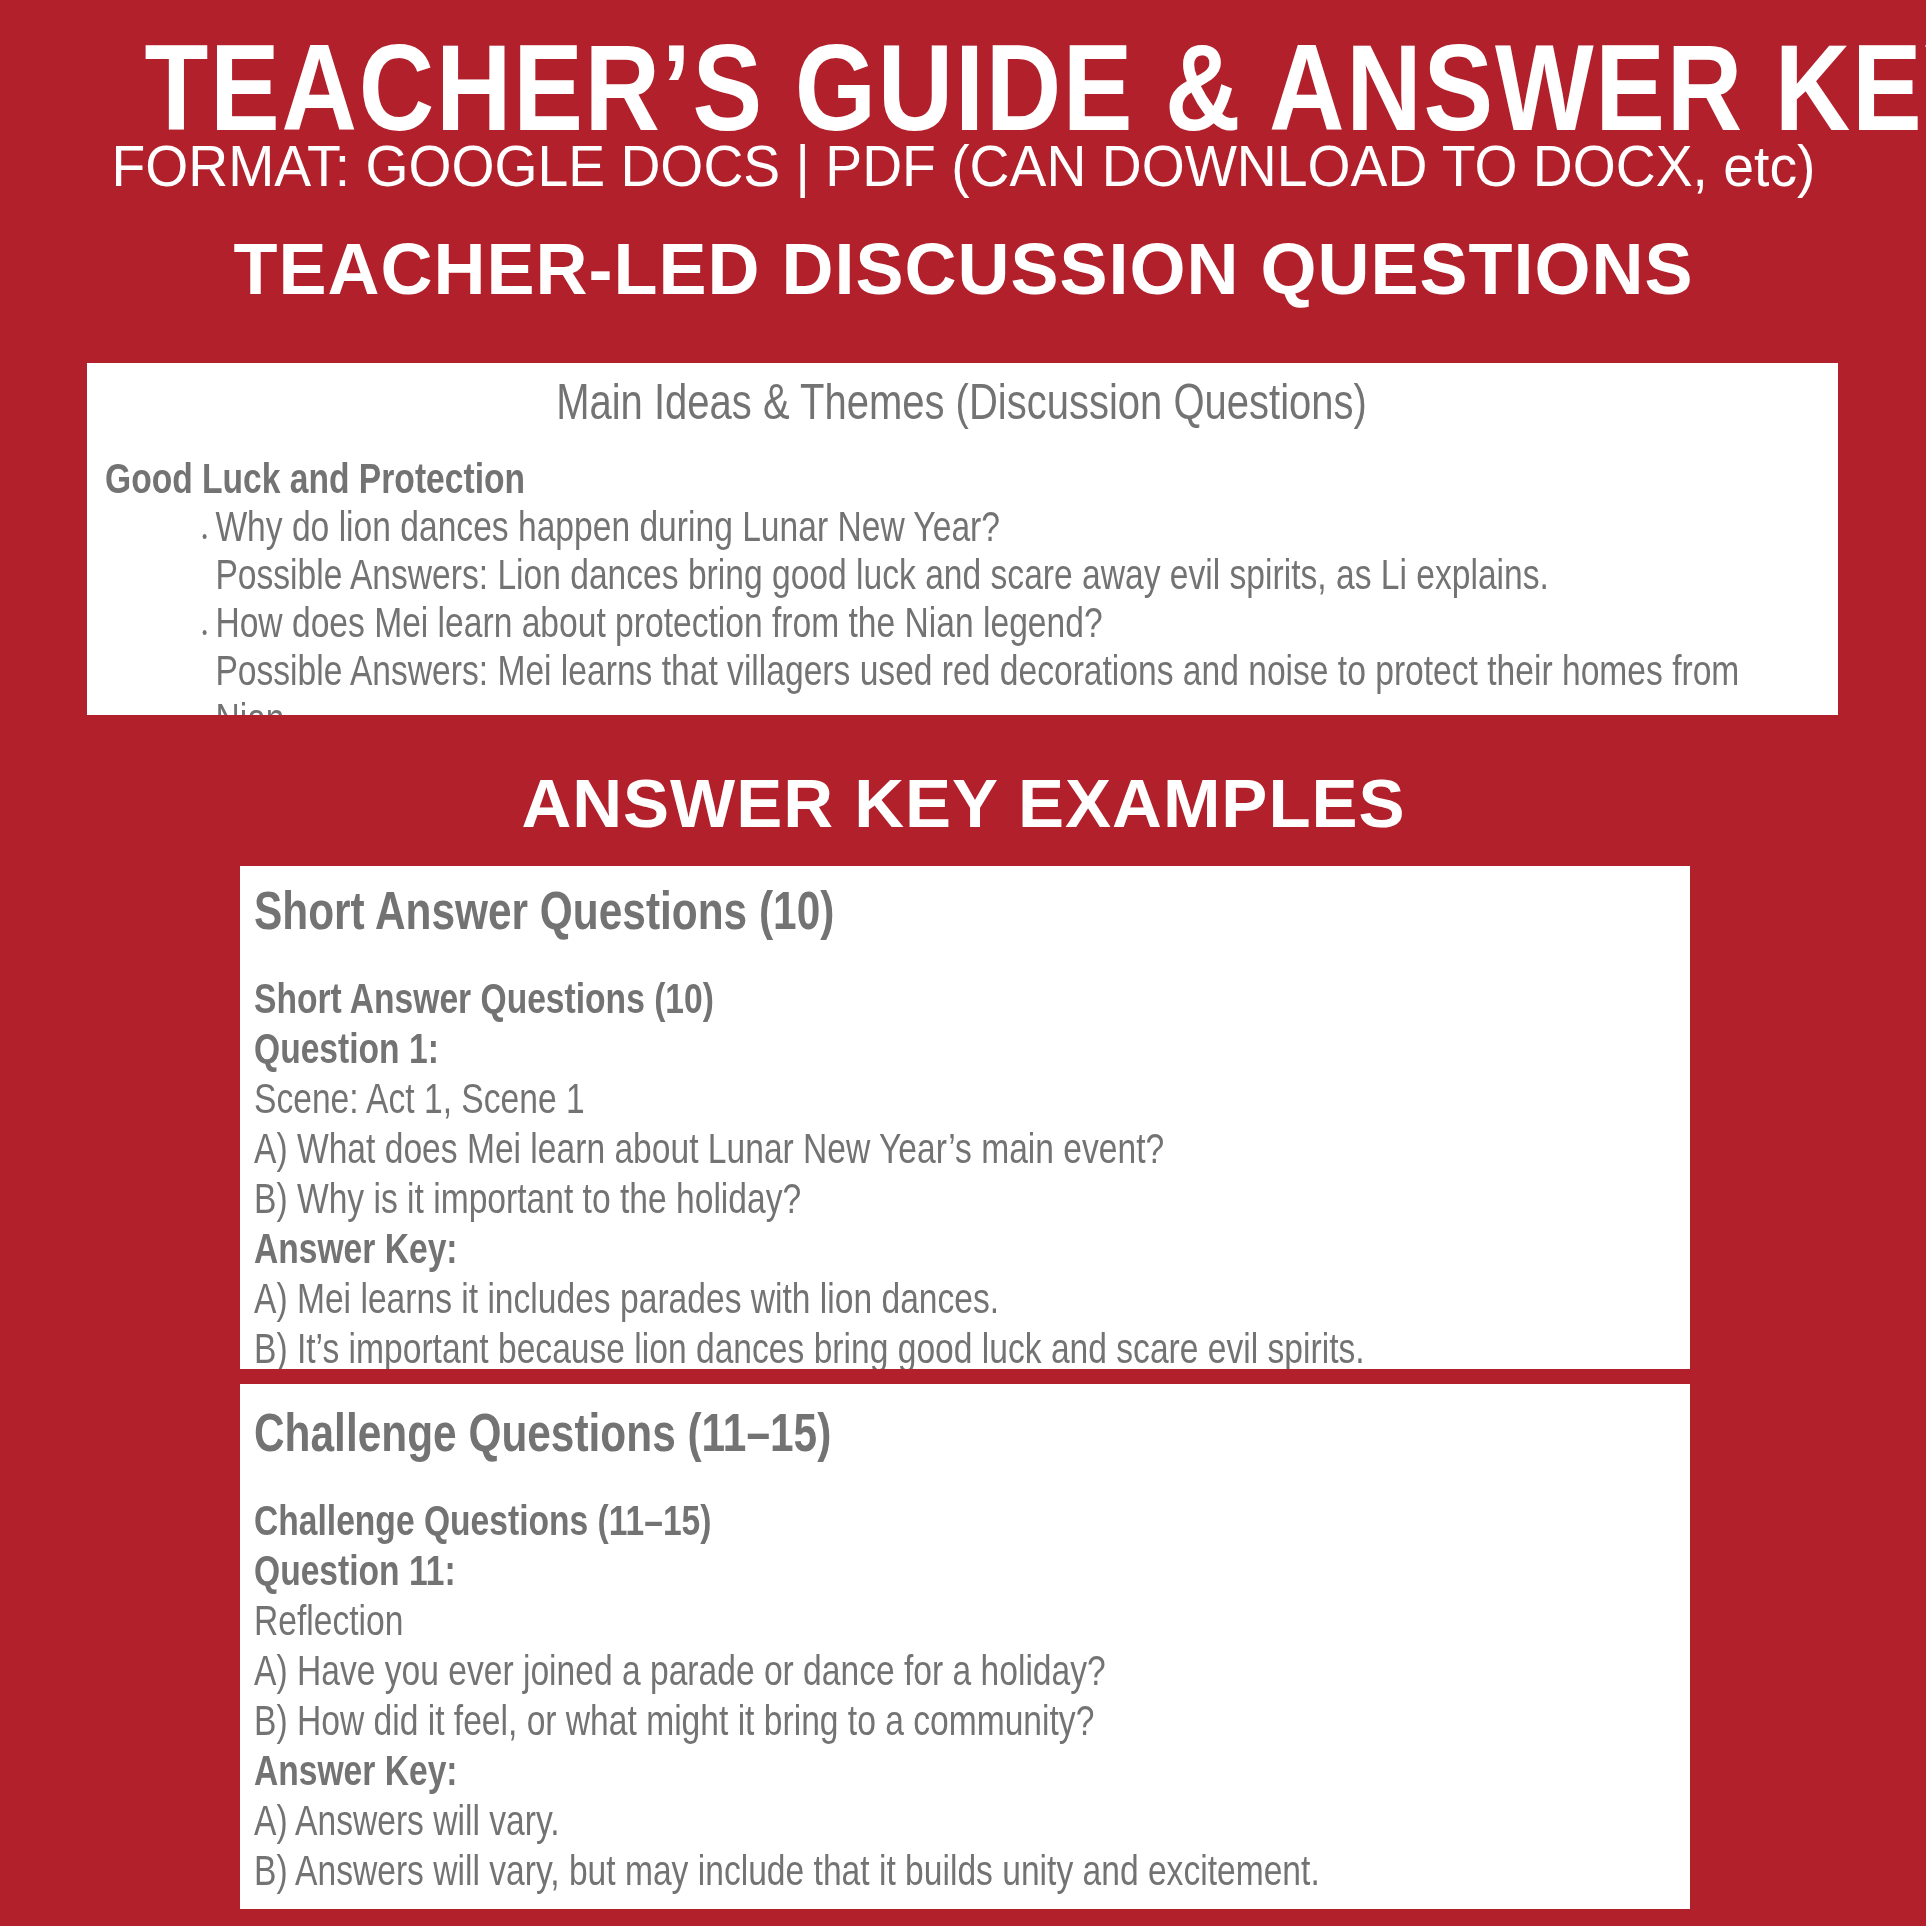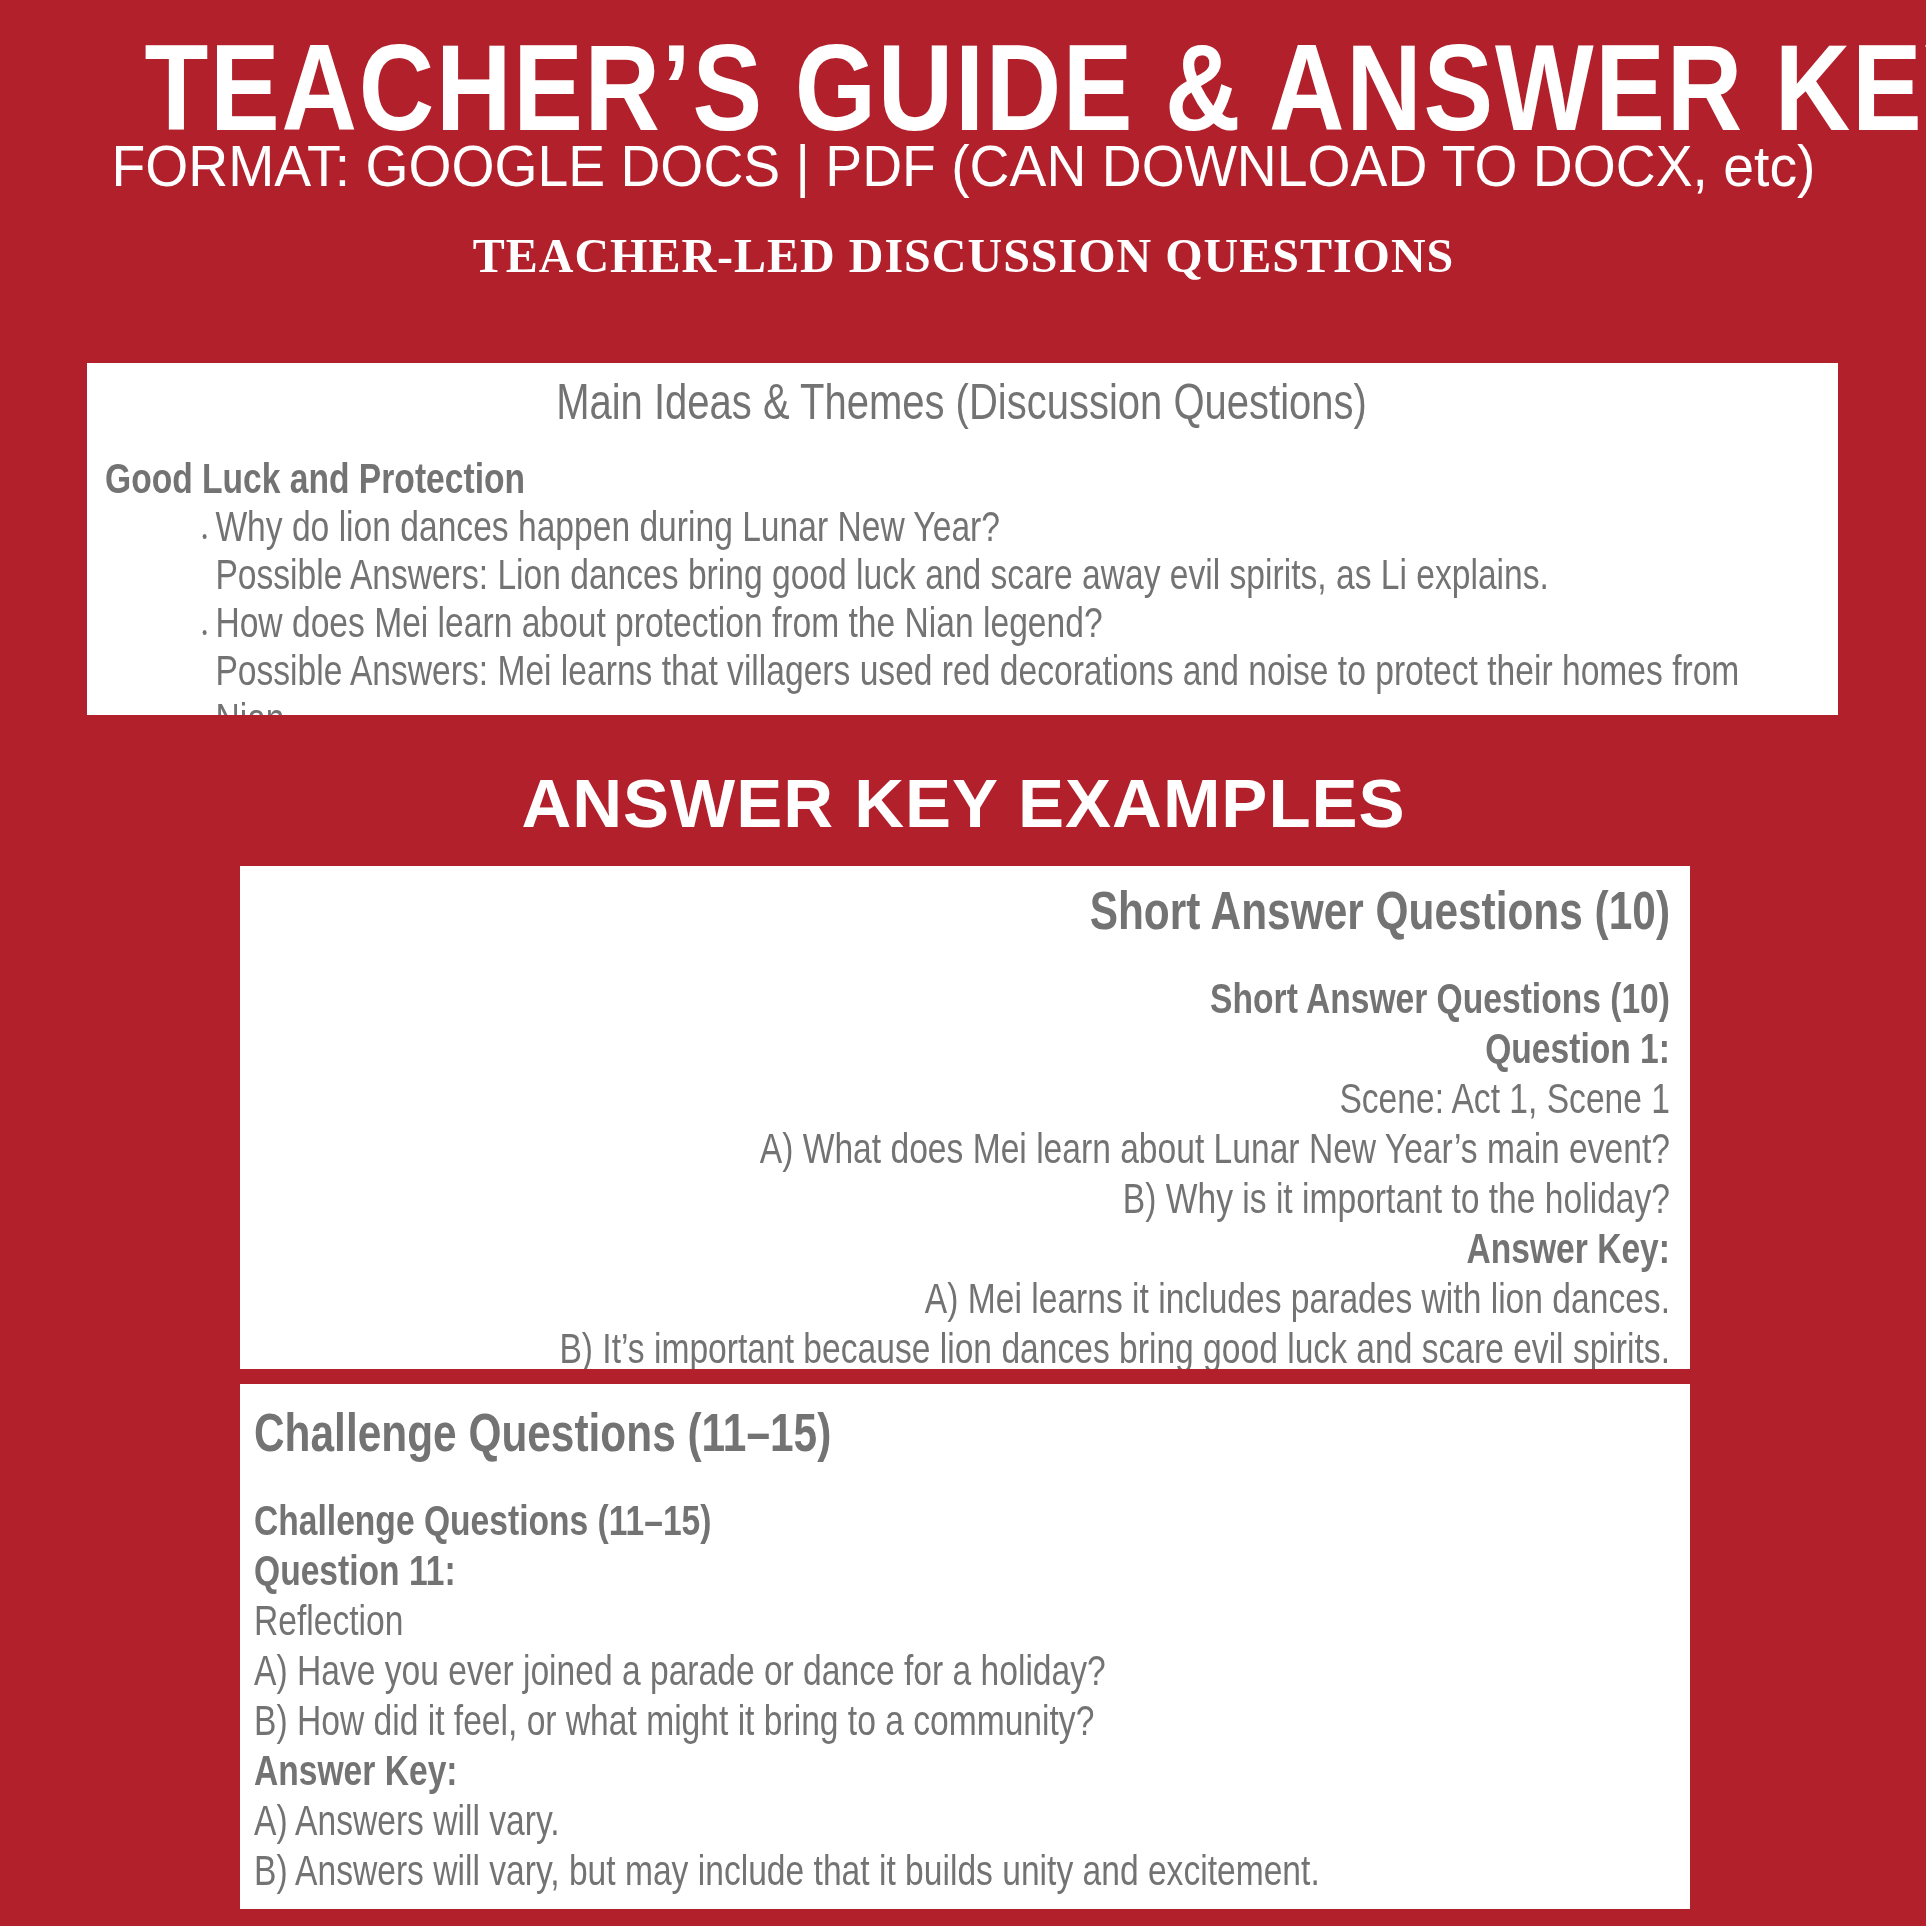--- a/index.html
+++ b/index.html
@@ -31,24 +31,23 @@
   #format-line {
     top: 133px;
     font-size: 57px;
     font-weight: 400;
     letter-spacing: 0px;
     transform: scaleX(0.97);
     transform-origin: 50% 0;
   }
   #discussion-heading {
     top: 228px;
-    font-size: 48px;
+    font-size: 72px;
     font-weight: 800;
     letter-spacing: 1px;
-    font-family: Liberation Serif, serif;
   }
   #answer-key-heading {
     top: 764px;
     font-size: 69px;
     font-weight: 800;
     letter-spacing: 1px;
   }
   .doc {
     position: absolute;
     background: #ffffff;
@@ -79,21 +78,20 @@
   ul.bullets {
     margin: 0;
     padding-left: 138px;
     list-style: disc;
   }
   ul.bullets li { line-height: 48px; }
   #short-answer-doc {
     left: 240px; top: 866px;
     width: 1450px; height: 503px;
     padding: 14px 20px 0 14px;
-    text-align: right;
   }
   #challenge-doc {
     left: 240px; top: 1384px;
     width: 1450px; height: 525px;
     padding: 18px 20px 16px 14px;
   }
   .doc-big-title {
     font-size: 53px;
     line-height: 61px;
     font-weight: 700;

